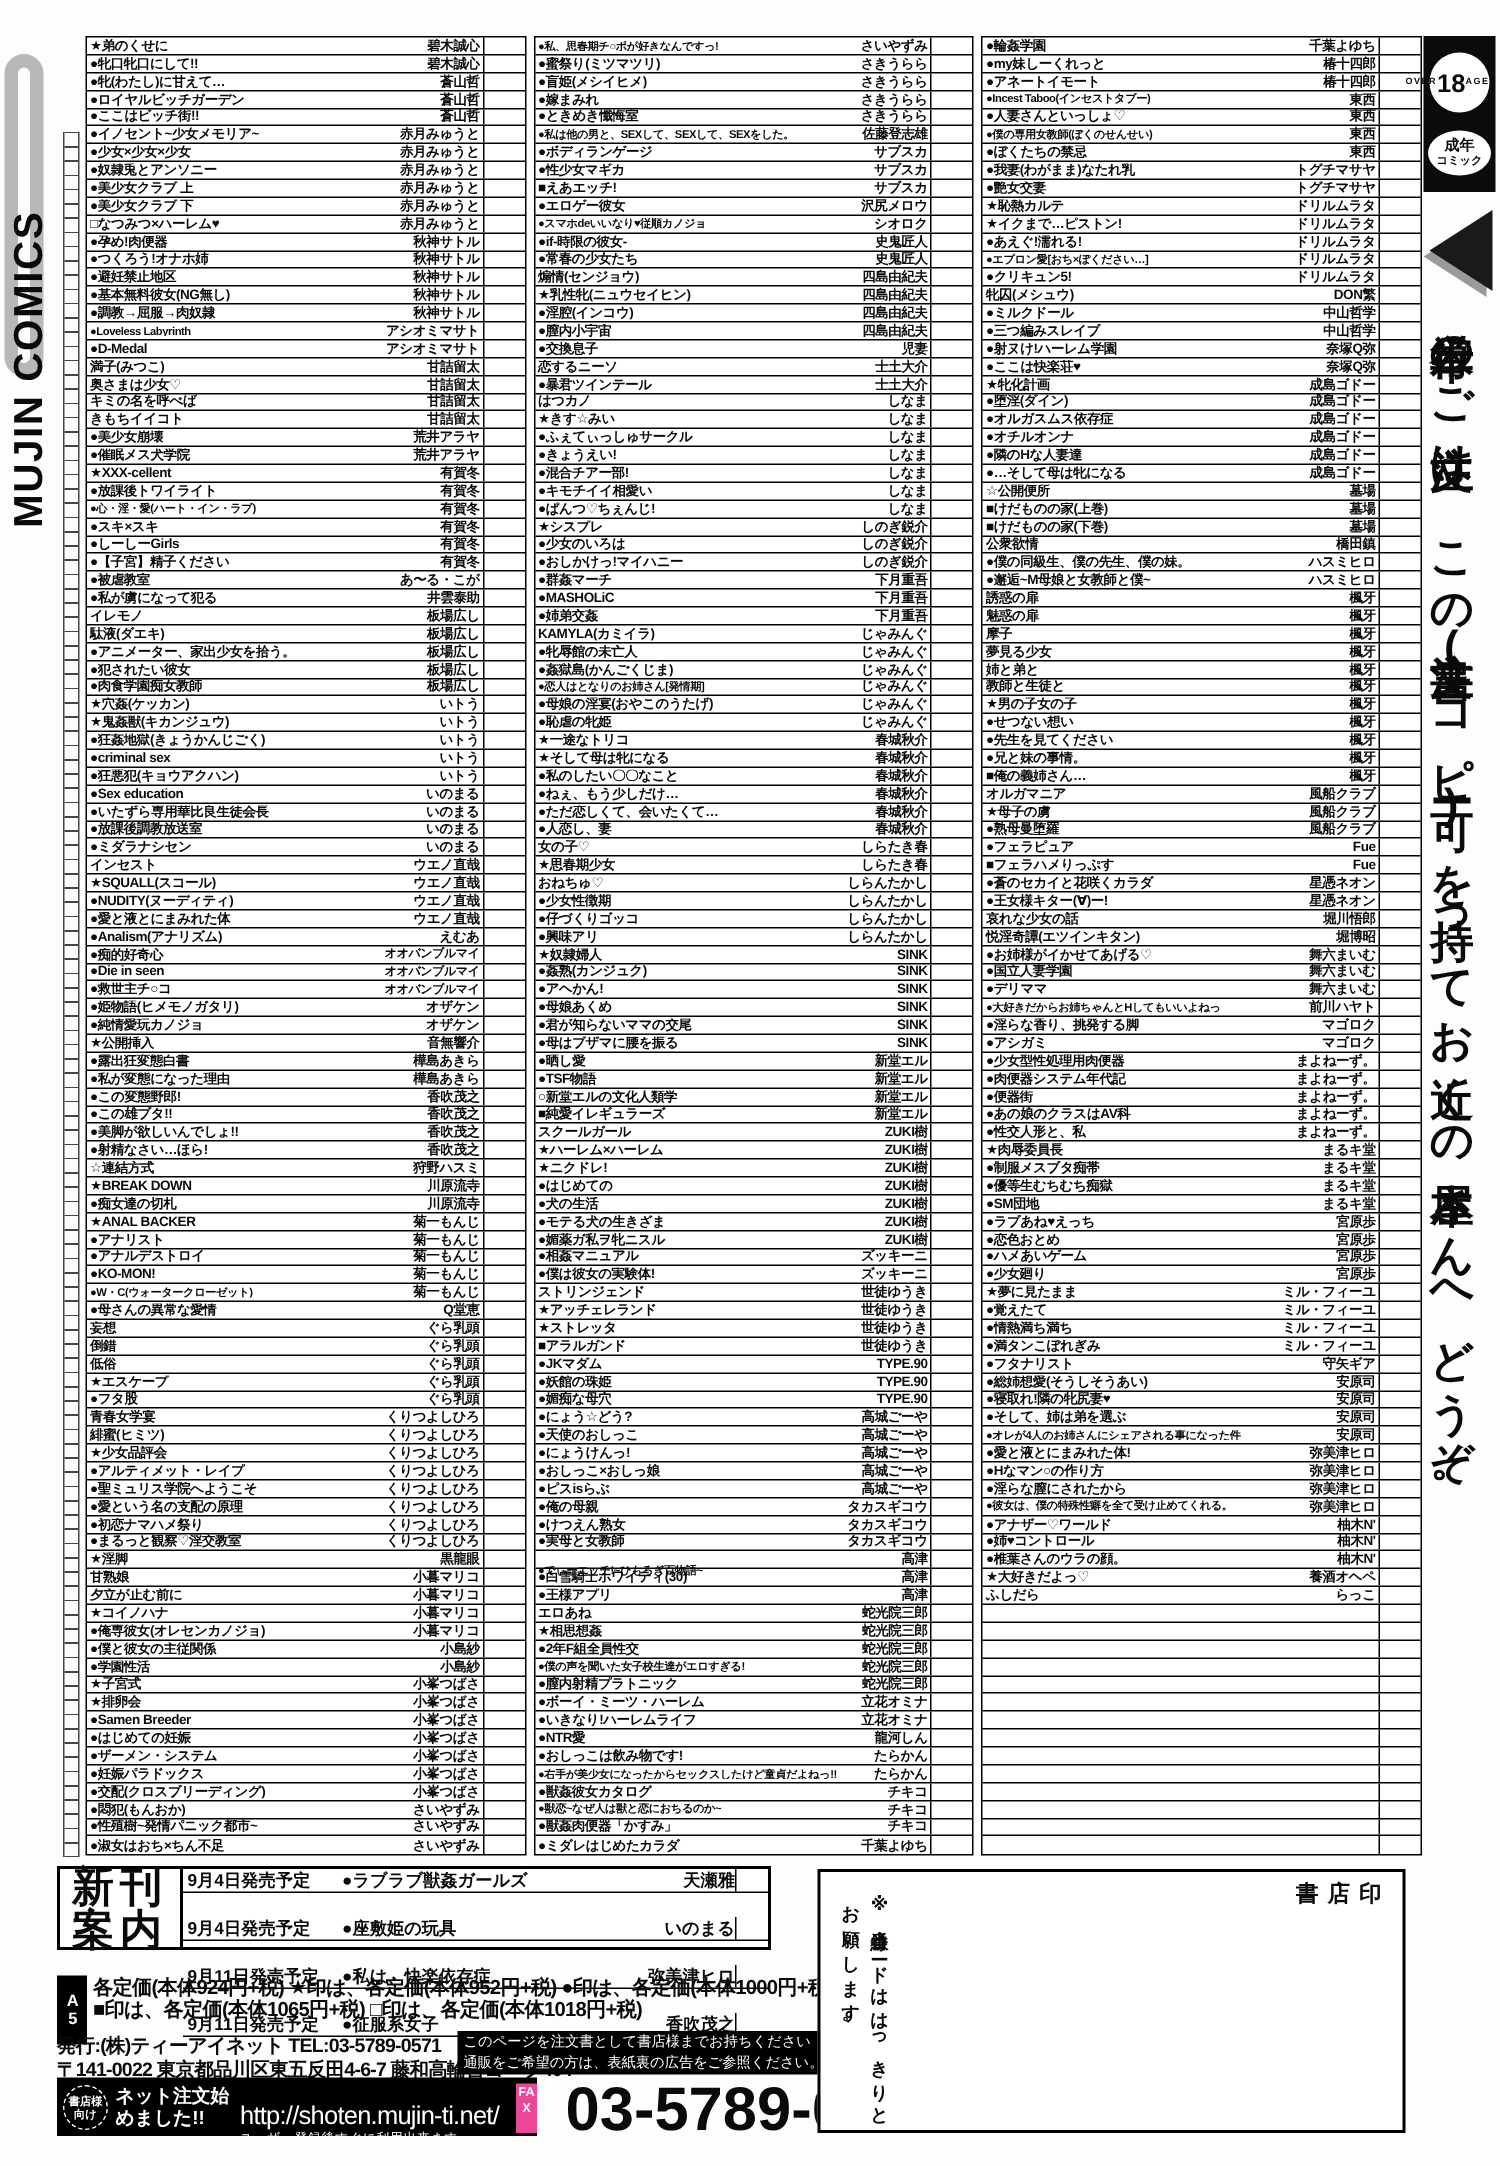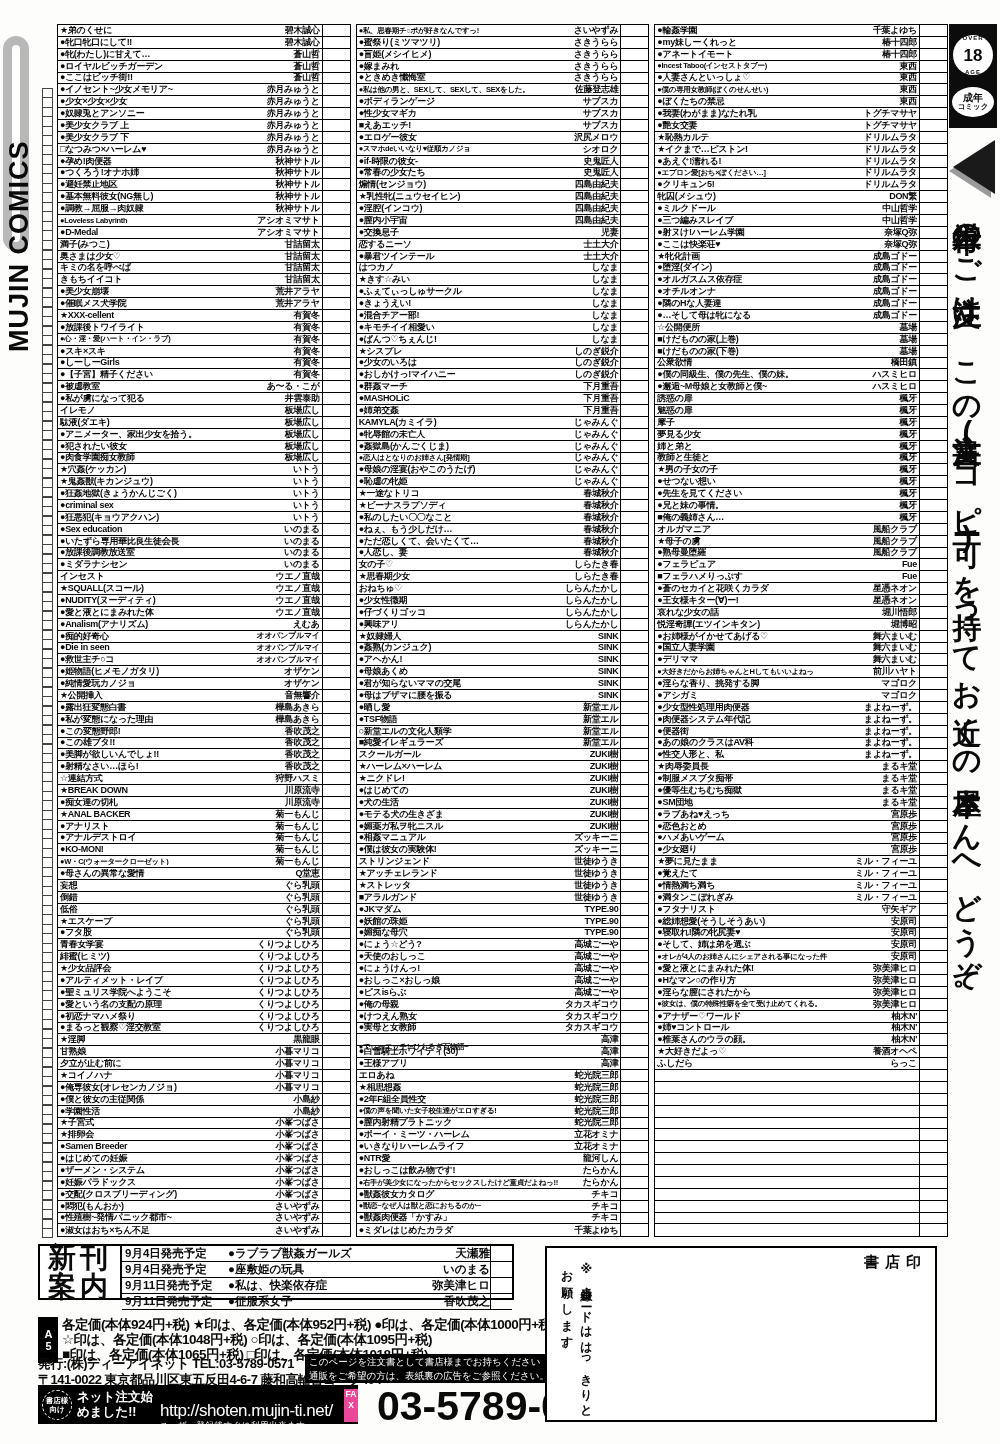--- a/index.html
+++ b/index.html
@@ -26,21 +26,21 @@
     font-size:9px; font-weight:bold; line-height:1; white-space:nowrap; }
   .row:last-child { border-bottom:none; }
   .row .t { flex:1; overflow:hidden; padding-left:2px; letter-spacing:-0.3px; }
   .row .a { text-align:right; padding-right:2px; letter-spacing:-0.3px; }
   .row .q { width:28px; align-self:stretch; border-left:1px solid #000; }
   
   #age-badge { position:absolute; left:949px; top:24px; width:48px; height:104px;
     background:#0c0c0c; display:flex; flex-direction:column; align-items:center;
     justify-content:space-evenly; }
   #age-circle { width:40px; height:40px; border-radius:50%; background:#fff;
-    display:flex; flex-direction:column; align-items:center; justify-content:space-between;
+    display:flex; flex-direction:row; align-items:center; justify-content:flex-end;
     font-weight:900; line-height:1; }
   #age-circle .ov, #age-circle .ag { font-size:6px; letter-spacing:1px; }
   #age-circle .num { font-size:17px; }
   #rating-oval { width:42px; height:30px; border-radius:50%; background:#fff;
     display:flex; flex-direction:column; align-items:center; justify-content:center;
     font-weight:900; line-height:1.1; }
   #rating-oval .r1 { font-size:10px; }
   #rating-oval .r2 { font-size:7.5px; }
   #side-arrow { position:absolute; left:953px; top:140px; width:0; height:0;
     border-top:27px solid transparent; border-bottom:27px solid transparent;
@@ -48,21 +48,21 @@
   #side-message { position:absolute; left:952px; top:200px; height:1240px;
     writing-mode:vertical-rl; text-orientation:upright; font-size:29px; font-weight:900;
     letter-spacing:1.5px; line-height:1.05; }
   
   #release-box { position:absolute; left:38px; top:1244px; width:476px; height:56px;
     border:2.5px solid #000; display:flex; background:#fff; }
   #release-label { width:82px; border-right:2.5px solid #000; display:flex;
     align-items:center; justify-content:center; font-size:28px; font-weight:900;
     line-height:1.05; letter-spacing:4px; width:82px; word-break:break-all;
     text-align:center; padding:0 8px; }
-  #release-rows { flex:1; display:flex; flex-direction:column; }
+  #release-rows { flex:1; display:flex; flex-direction:column;gap:16px; }
   .rel-row { flex:1; display:flex; align-items:center; border-bottom:1px solid #000;
     font-size:11.5px; font-weight:bold; white-space:nowrap; }
   .rel-row:last-child { border-bottom:none; }
   .rel-row .d { width:106px; padding-left:3px; }
   .rel-row .t { flex:1; overflow:hidden; }
   .rel-row .a { width:84px; text-align:right; }
   .rel-row .q { width:22px; align-self:stretch; border-left:1px solid #000; }
   #price-block { position:absolute; left:38px; top:1317px; display:flex; gap:4px; }
   #size-badge { width:20px; height:46px; background:#000; color:#fff;
     writing-mode:vertical-rl; text-orientation:upright; font-size:11px; font-weight:bold;
@@ -813,21 +813,21 @@
         <span class="t">●恥虐の牝姫</span>
         <span class="a">じゃみんぐ</span>
         <span class="q"></span>
       </div>
       <div class="row">
         <span class="t">★一途なトリコ</span>
         <span class="a">春城秋介</span>
         <span class="q"></span>
       </div>
       <div class="row">
-        <span class="t">★ビーナスラプソディ</span>
+        <span class="t">★そして母は牝になる</span>
         <span class="a">春城秋介</span>
         <span class="q"></span>
       </div>
       <div class="row">
         <span class="t">●私のしたい〇〇なこと</span>
         <span class="a">春城秋介</span>
         <span class="q"></span>
       </div>
       <div class="row">
         <span class="t">●ねぇ、もう少しだけ…</span>
@@ -1691,21 +1691,20 @@
         <span class="a"></span>
         <span class="q"></span>
       </div>
     </div>
 </div>
 
 <div id="price-block">
   <div id="size-badge">A5判</div>
   <div id="price-lines">
     <div>各定価(本体924円+税) ★印は、各定価(本体952円+税) ●印は、各定価(本体1000円+税)</div>
-    <div>☆印は、各定価(本体1048円+税) ○印は、各定価(本体1095円+税)</div>
     <div>■印は、各定価(本体1065円+税) □印は、各定価(本体1018円+税)</div>
   </div>
 </div>
 
 <div id="publisher">
   <div>発行:(株)ティーアイネット TEL:03-5789-0571</div>
   <div>〒141-0022 東京都品川区東五反田4-6-7 藤和高輪台コープ404</div>
 </div>
 
 <div id="notice-box">

